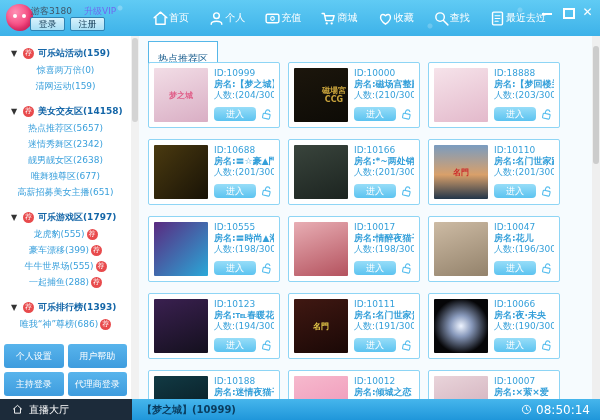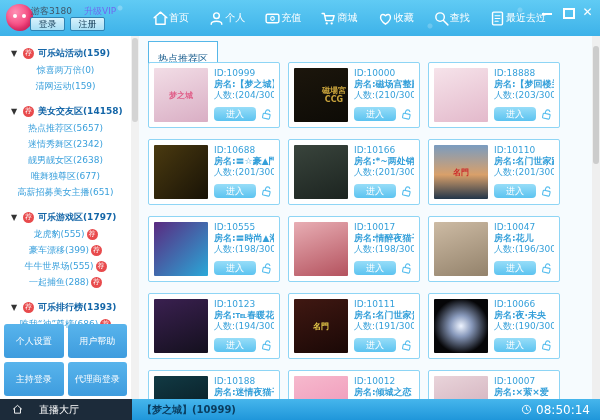--- a/index.html
+++ b/index.html
@@ -46,21 +46,21 @@
   .group-header { display:flex; align-items:center; gap:4px; padding-left:11px; height:17px; cursor:pointer; }
   .arrow { font-size:8px; color:#333; width:8px; }
   .badge { display:inline-block; min-width:11px; height:11px; border-radius:50%; background:#e84a4c; color:#fff;
     font-size:7px; line-height:11px; text-align:center; flex:none; }
   .group-label { font-size:9px; font-weight:bold; color:#1466a8; white-space:nowrap; }
   .group-item { height:16px; line-height:16px; text-align:center; font-size:9px; color:#3aa0dc; cursor:pointer; white-space:nowrap; }
   .group-item .badge { vertical-align:middle; margin-left:2px; }
 
   .side-buttons { position:absolute; left:4px; right:4px; bottom:3px; display:grid;
     grid-template-columns:1fr 1fr; gap:4px; }
-  .side-btn { height:34px; background:linear-gradient(#58b4ec,#3e9cde); border:none; border-radius:3px;
+  .side-btn { height:24px; background:linear-gradient(#58b4ec,#3e9cde); border:none; border-radius:3px;
     color:#fff; font-size:9px; line-height:16px; text-align:center; cursor:pointer; white-space:nowrap; }
 
   
   .main { position:absolute; left:139px; top:36px; right:0; bottom:21px; background:#f6fbfe; overflow:hidden; }
   .tab { position:absolute; left:9px; top:5px; padding:10px 9px; background:#fff; border:1px solid #56b7e8;
     font-size:10px; color:#1b5e8e; cursor:pointer; white-space:nowrap; }
   .grid { position:absolute; left:9px; top:26px; display:grid; grid-template-columns:repeat(3,132px);
     grid-auto-rows:66px; gap:11px 8px; }
   .card { background:#fff; border:1px solid #8ed5f5; border-radius:2px; display:flex; padding:5px; gap:6px; cursor:pointer; }
   .thumb { width:54px; height:54px; flex:none; border-radius:1px; position:relative; overflow:hidden; }
@@ -73,21 +73,21 @@
   .enter-btn { width:52px; height:14px; border:none; border-radius:4px; color:#fff; font-size:9px; line-height:14px;
     background:linear-gradient(#97ddf8,#5cc3f0); cursor:pointer; }
   .lock { color:#56bdee; display:flex; } .lock svg { width:13px; height:13px; transform:rotate(12deg); }
 
   .main-scroll { position:absolute; right:0; top:0; bottom:0; width:8px; background:#efefef; }
   .main-scroll .thumb2 { position:absolute; left:1px; top:10px; width:6px; height:118px; background:#cccccc; border-radius:3px; }
 
   
   .footer { position:absolute; left:0; bottom:0; width:600px; height:21px;
     background:linear-gradient(#46b6ec,#1f96da); display:flex; align-items:center; }
-  .footer-tab { width:132px; height:21px; background:#1c2b3a; display:flex; align-items:center; gap:16px;
+  .footer-tab { width:132px; height:21px; background:#1c2b3a; display:flex; align-items:center; gap:6px;
     padding-left:12px; cursor:pointer; flex:none; }
   .footer-tab svg { width:11px; height:11px; }
   .footer-tab-label { color:#fff; font-size:10px; white-space:nowrap; }
   .footer-room { margin-left:10px; font-size:10px; font-weight:bold; color:#0a3c5e; white-space:nowrap; }
   .footer-time { position:absolute; right:10px; display:flex; align-items:center; gap:4px; color:#fff; font-size:12px; }
   .footer-time svg { width:11px; height:11px; }
 </style>
 </head>
 <body>
 

